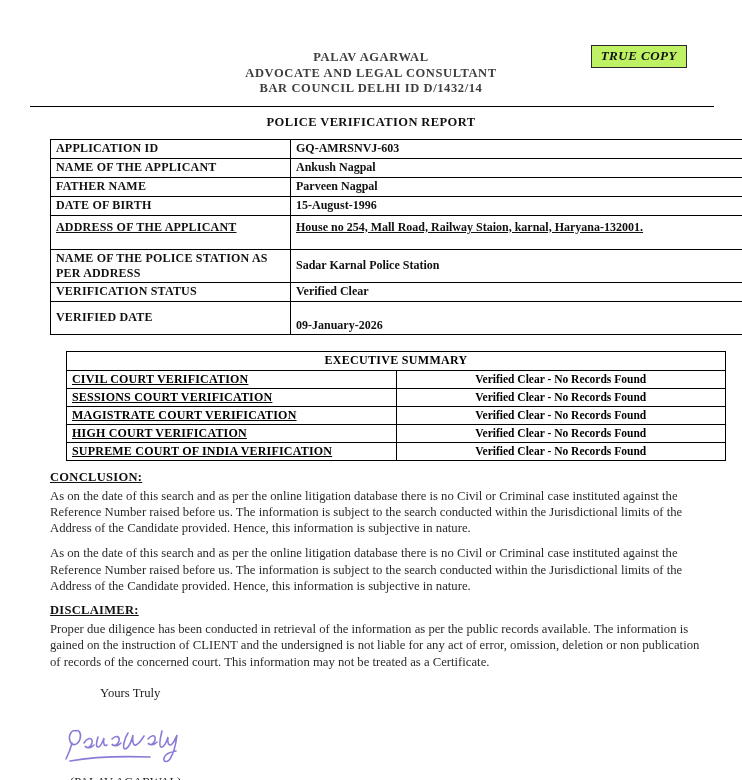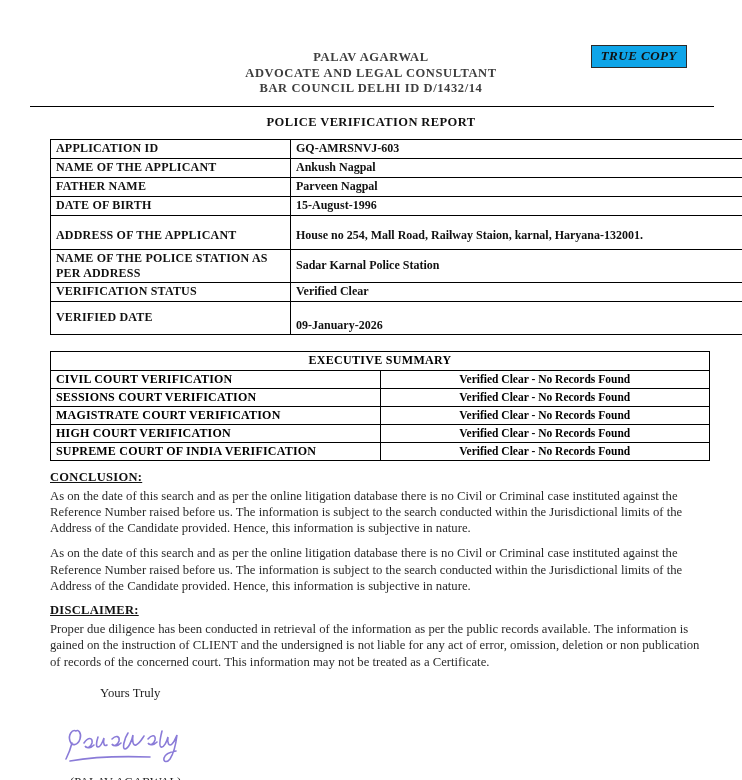--- a/index.html
+++ b/index.html
@@ -17,21 +17,21 @@
     position: absolute;
     top: 45px;
     right: 55px;
     border: 1.5px solid #2b2b2b;
     padding: 2px 9px 3px 9px;
     font-weight: bold;
     font-style: italic;
     font-size: 13px;
     letter-spacing: 0.5px;
     color: #111;
-    background: #0ea5e9;
+    background: #bef264;
   }
   .letterhead {
     padding-top: 50px;
     text-align: center;
     font-weight: bold;
     font-size: 12.5px;
     line-height: 15.5px;
     letter-spacing: 0.6px;
     color: #3e3e3e;
   }
@@ -60,46 +60,46 @@
     border: 1px solid #000;
     padding: 1px 5px;
     font-size: 12px;
     vertical-align: middle;
     overflow: hidden;
   }
   td.lbl { width: 240px; font-weight: bold; letter-spacing: 0.2px; color: #111; }
   td.val { font-weight: bold; font-size: 11.5px; color: #111; }
   tr.std  { height: 19px; }
   tr.tall { height: 34px; }
-  tr.tall td { vertical-align: top; padding-top: 12px; }
+  tr.tall td { vertical-align: top; padding-top: 4px; text-decoration: underline; }
   tr.wrap { height: 32px; }
   tr.date { height: 25px; }
   tr.date td.val { vertical-align: top; padding-top: 16px; }
 
   table.summary {
     border-collapse: collapse;
     table-layout: fixed;
     width: 660px;
-    margin: 4px 0 0 50px;
+    margin: 4px 0 0 66px;
     padding-left: 24px;
   }
   table.summary td {
     border: 1px solid #000;
     padding: 1px 5px;
     font-size: 12px;
     height: 18px;
     vertical-align: middle;
   }
   table.summary td.hdr {
     text-align: center;
     font-weight: bold;
     letter-spacing: 0.3px;
     height: 19px;
   }
-  table.summary td.slbl { width: 240px; font-weight: bold; letter-spacing: 0.2px; }
+  table.summary td.slbl { width: 240px; font-weight: bold; letter-spacing: 0.2px; text-decoration: underline; }
   table.summary td.sval { text-align: center; font-weight: bold; font-size: 11.5px; }
 
   .sections { margin: 7px 30px 0 50px; }
   .sec { margin-top: 9px; }
   .sec-h {
     font-weight: bold;
     font-size: 12.5px;
     letter-spacing: 0.3px;
     text-decoration: underline;
     color: #111;

